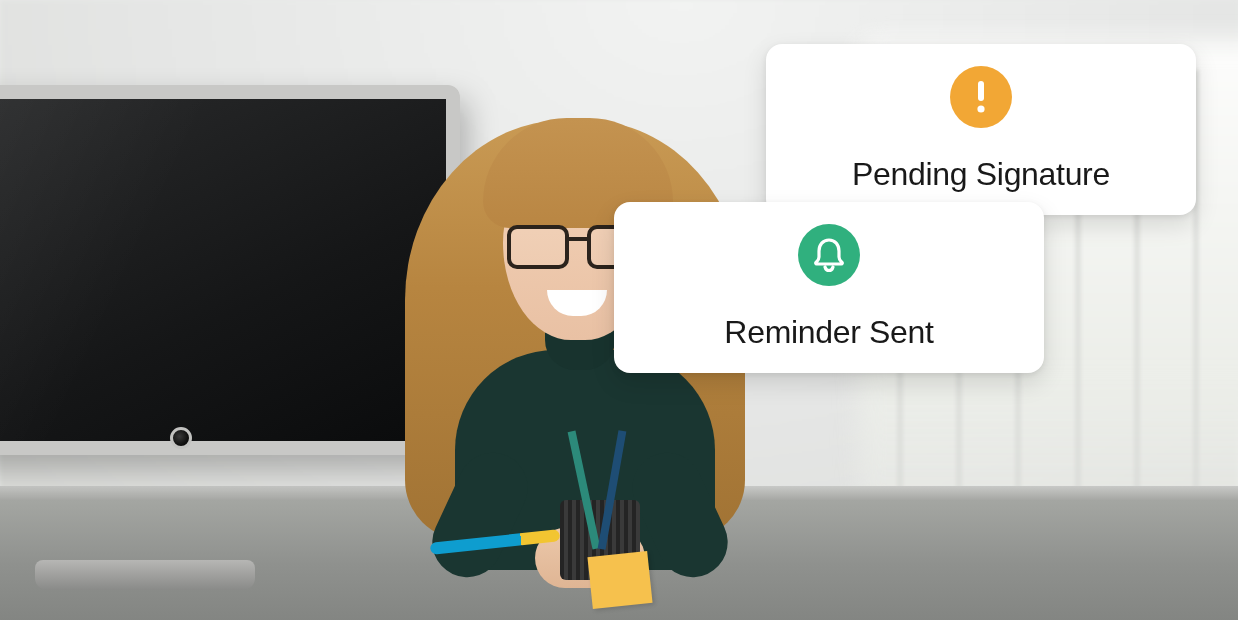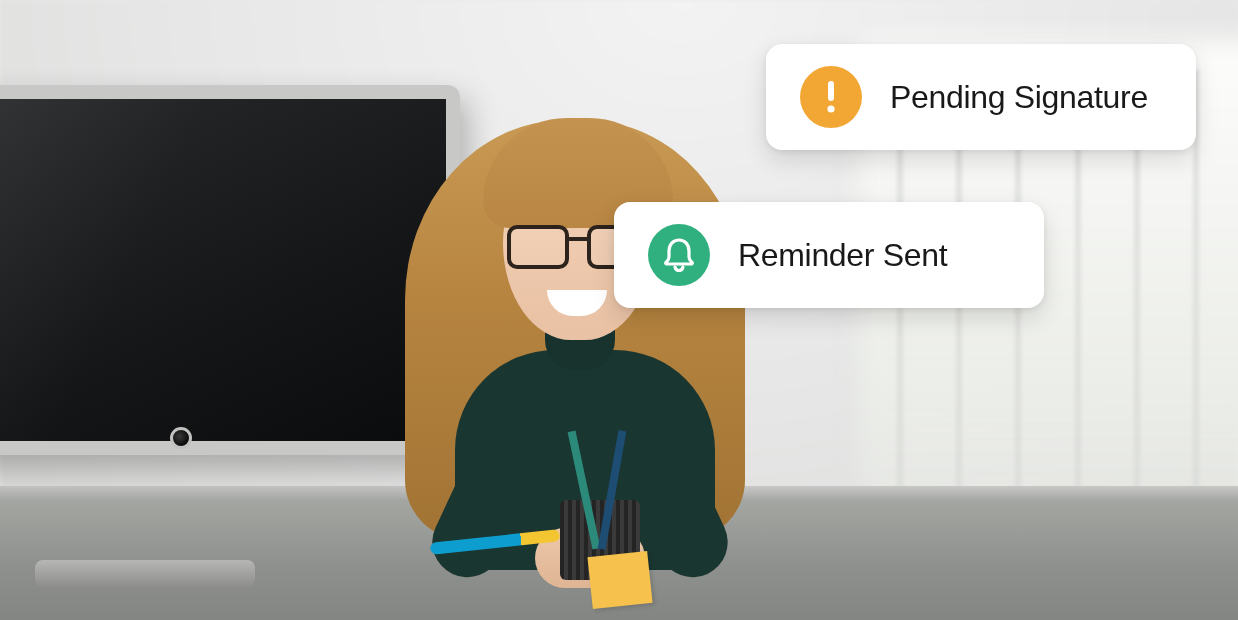--- a/index.html
+++ b/index.html
@@ -237,20 +237,21 @@
     
     .card {
       position: absolute;
       background: #ffffff;
       border-radius: 16px;
       box-shadow: 0 10px 24px rgba(0,0,0,0.12), 0 2px 6px rgba(0,0,0,0.08);
       display: flex;
       align-items: center;
       padding: 22px 34px;
       gap: 28px;
+      flex-direction: column;
     }
     .card .icon-circle {
       width: 62px;
       height: 62px;
       border-radius: 50%;
       display: flex;
       align-items: center;
       justify-content: center;
       flex-shrink: 0;
     }

